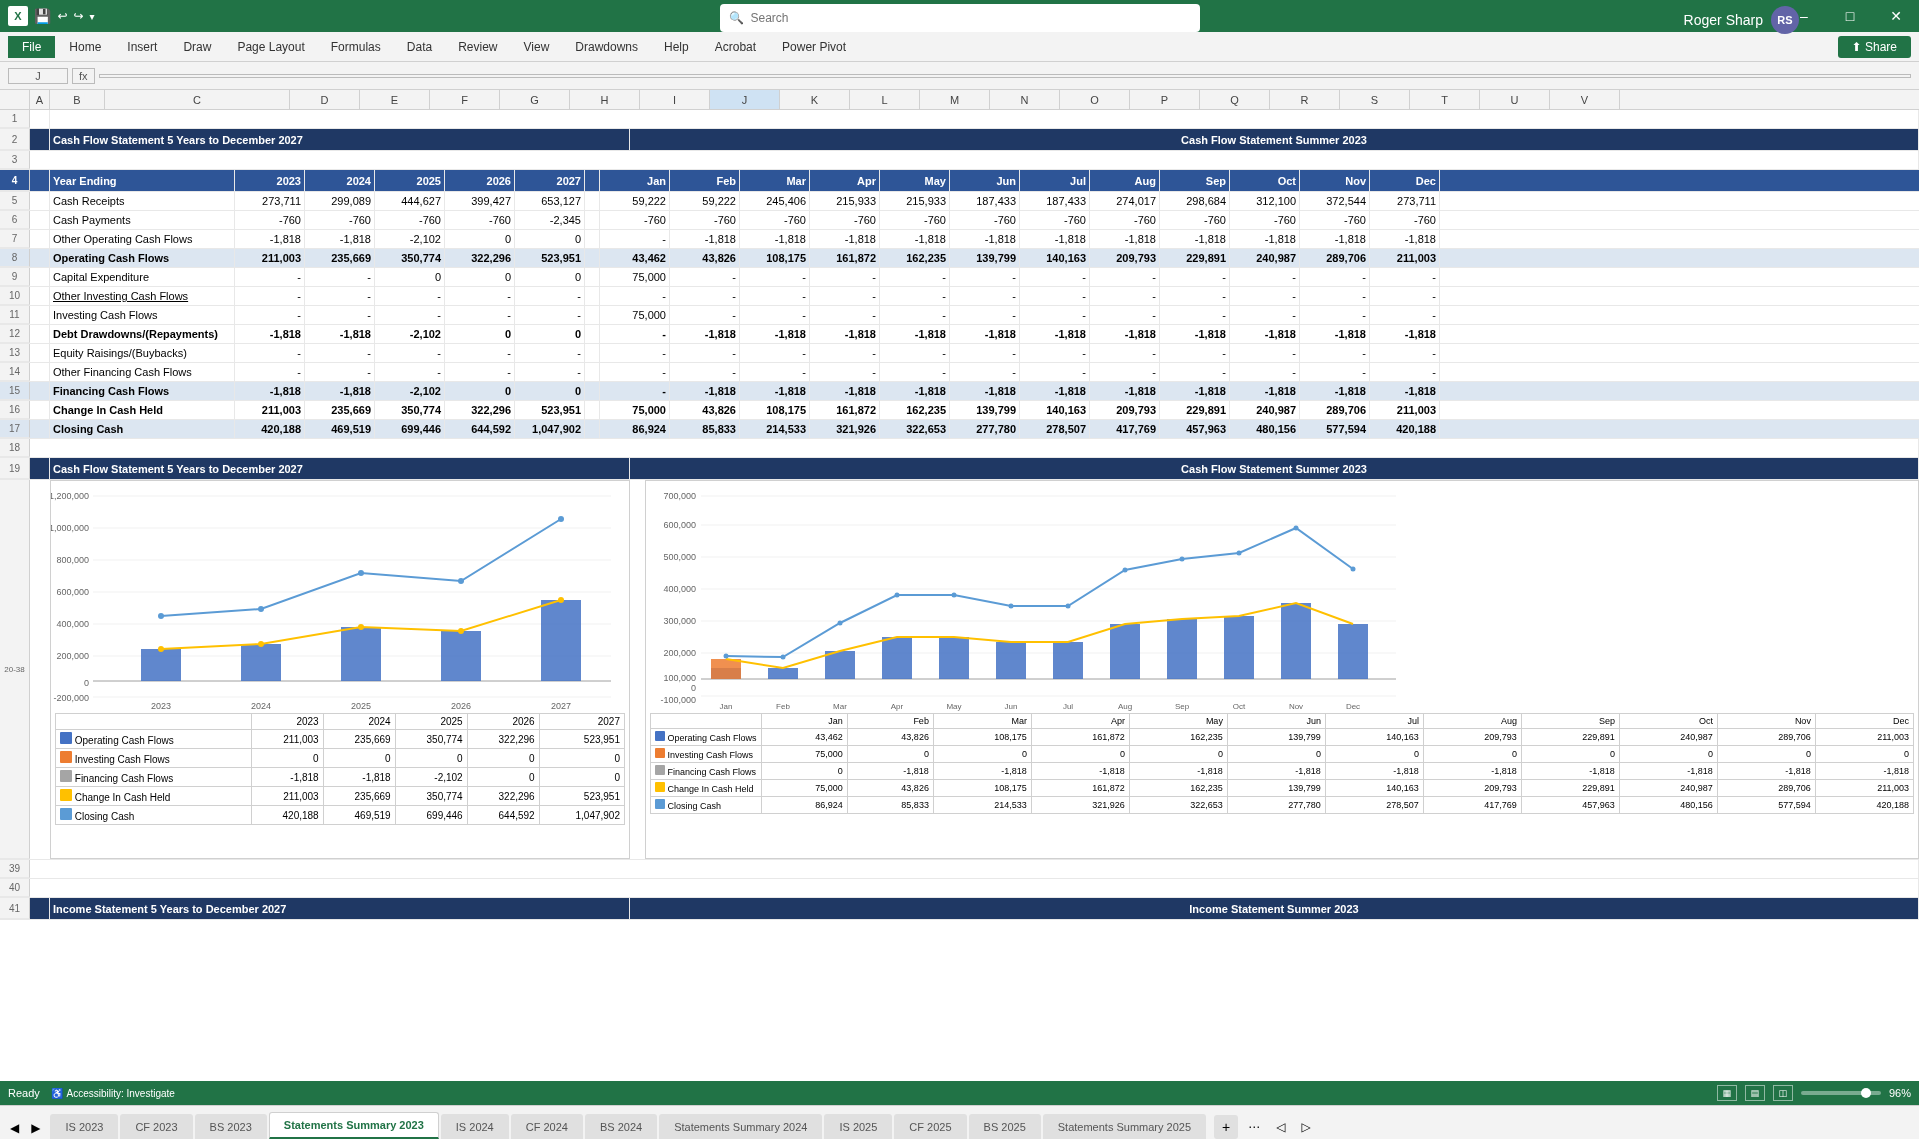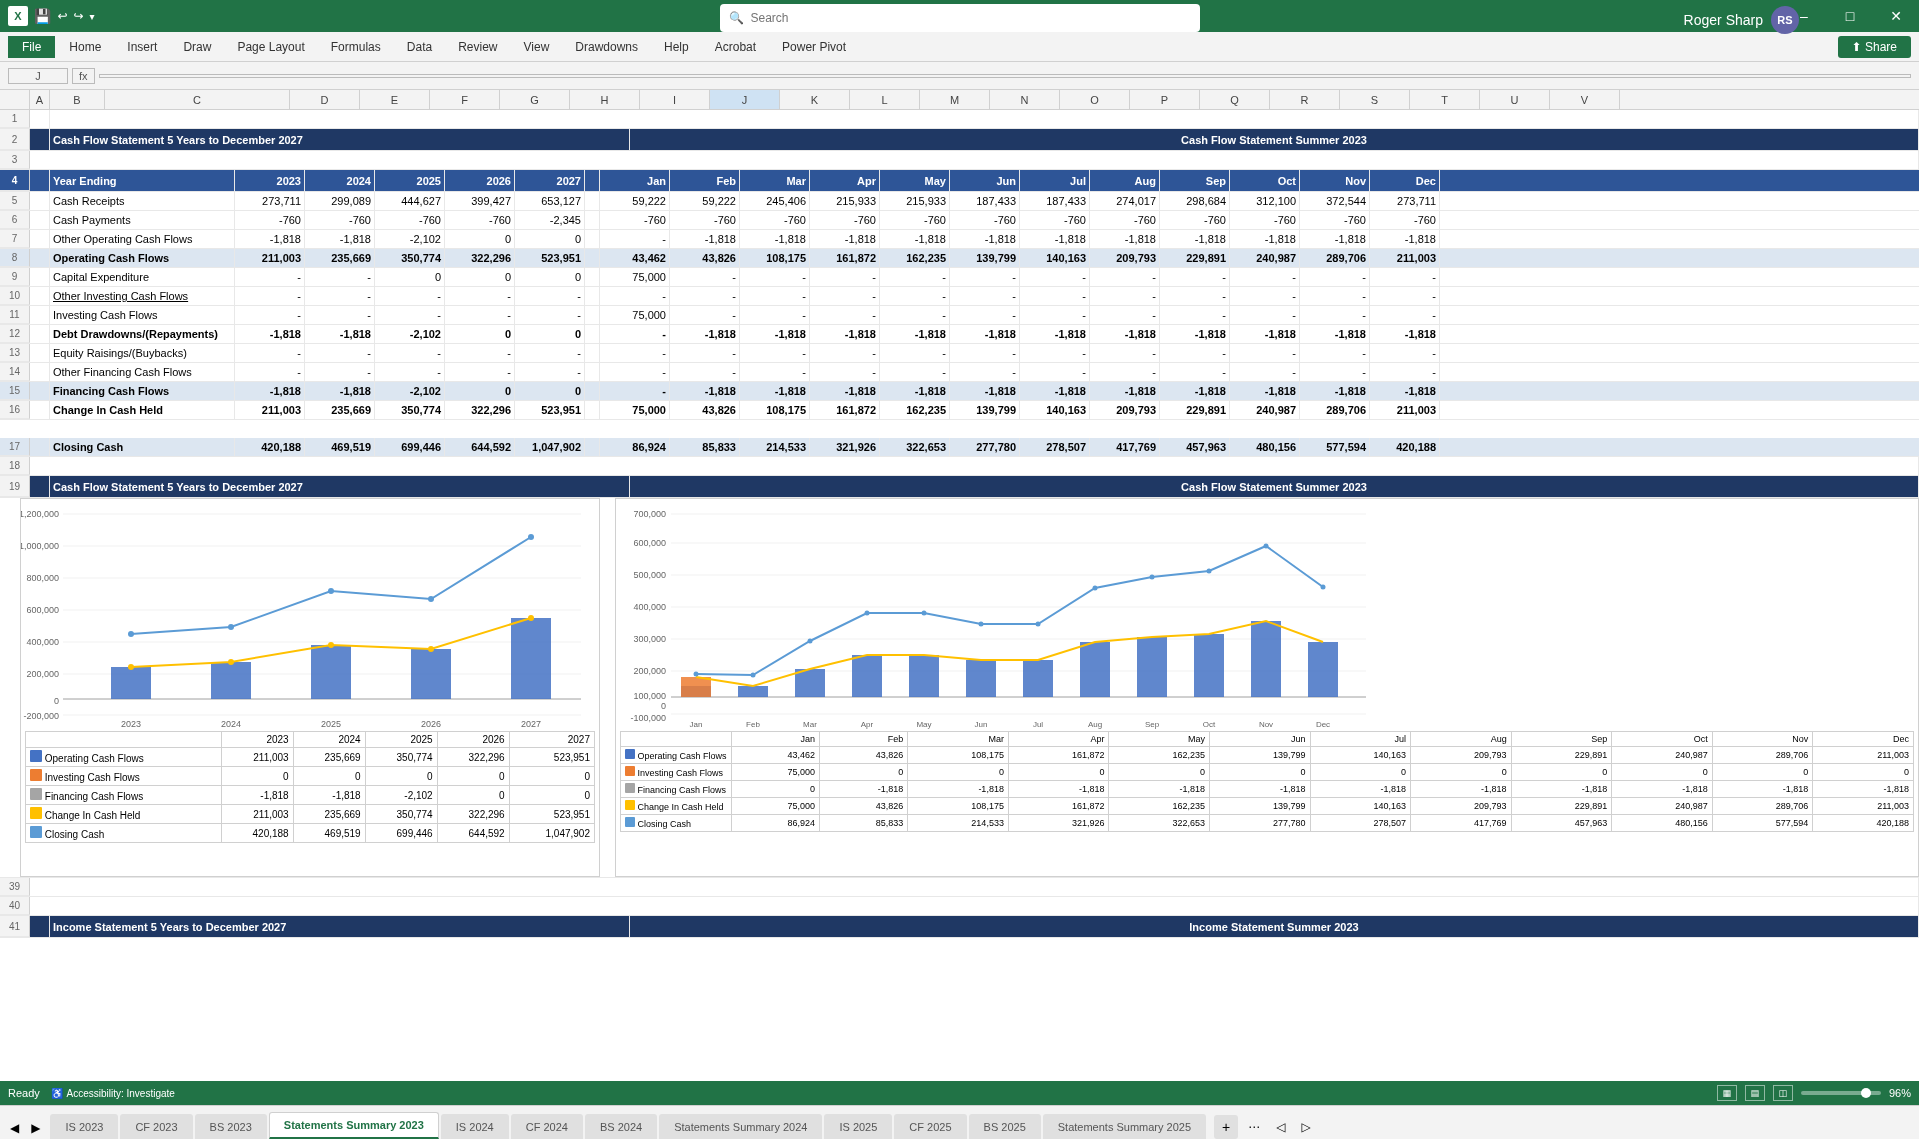--- a/index.html
+++ b/index.html
@@ -681,21 +681,21 @@
         <div class="ss-cell" style="width: 70px; text-align: right; justify-content: flex-end; font-weight: bold;">161,872</div>
         <div class="ss-cell" style="width: 70px; text-align: right; justify-content: flex-end; font-weight: bold;">162,235</div>
         <div class="ss-cell" style="width: 70px; text-align: right; justify-content: flex-end; font-weight: bold;">139,799</div>
         <div class="ss-cell" style="width: 70px; text-align: right; justify-content: flex-end; font-weight: bold;">140,163</div>
         <div class="ss-cell" style="width: 70px; text-align: right; justify-content: flex-end; font-weight: bold;">209,793</div>
         <div class="ss-cell" style="width: 70px; text-align: right; justify-content: flex-end; font-weight: bold;">229,891</div>
         <div class="ss-cell" style="width: 70px; text-align: right; justify-content: flex-end; font-weight: bold;">240,987</div>
         <div class="ss-cell" style="width: 70px; text-align: right; justify-content: flex-end; font-weight: bold;">289,706</div>
         <div class="ss-cell" style="width: 70px; text-align: right; justify-content: flex-end; font-weight: bold;">211,003</div>
       </div>
-      <div class="ss-row" style="min-height: 18px; background: rgb(220, 230, 241); margin-top: 18px;">
+      <div class="ss-row" style="min-height: 18px; background: rgb(220, 230, 241);">
         <div class="row-num" style="background: rgb(220, 230, 241);">17</div>
         <div class="ss-cell" style="width: 20px; background: rgb(220, 230, 241);"></div>
         <div class="ss-cell" style="width: 185px; background: rgb(220, 230, 241); font-weight: bold;">Closing Cash</div>
         <div class="ss-cell" style="width: 70px; background: rgb(220, 230, 241); text-align: right; justify-content: flex-end; font-weight: bold;">420,188</div>
         <div class="ss-cell" style="width: 70px; background: rgb(220, 230, 241); text-align: right; justify-content: flex-end; font-weight: bold;">469,519</div>
         <div class="ss-cell" style="width: 70px; background: rgb(220, 230, 241); text-align: right; justify-content: flex-end; font-weight: bold;">699,446</div>
         <div class="ss-cell" style="width: 70px; background: rgb(220, 230, 241); text-align: right; justify-content: flex-end; font-weight: bold;">644,592</div>
         <div class="ss-cell" style="width: 70px; background: rgb(220, 230, 241); text-align: right; justify-content: flex-end; font-weight: bold;">1,047,902</div>
         <div class="ss-cell" style="width: 15px; background: rgb(220, 230, 241);"></div>
         <div class="ss-cell" style="width: 70px; background: rgb(220, 230, 241); text-align: right; justify-content: flex-end; font-weight: bold;">86,924</div>
@@ -719,20 +719,21 @@
   </div>
 
   <div class="ss-row" style="min-height:22px;">
     <div class="row-num">19</div>
     <div class="ss-cell" style="width:20px;background:#1f3864;"></div>
     <div class="ss-cell header-dark-blue" style="width:580px;">Cash Flow Statement 5 Years to December 2027</div>
     <div class="ss-cell header-dark-blue" style="flex:1;text-align:center;justify-content:center;">Cash Flow Statement Summer 2023</div>
   </div>
 
   <div class="ss-row" style="min-height:380px;align-items:stretch;">
+    <div class="row-num" style="font-size:8px;">20-38</div>
     <div class="ss-cell" style="width:20px;background:#fff;border:none;"></div>
 
     <div style="width:580px;border:1px solid #d0d0d0;background:white;position:relative;">
       <svg width="580" height="230" style="display:block;">
 
         <text x="38" y="18" font-size="9" fill="#666" text-anchor="end">1,200,000</text>
         <text x="38" y="50" font-size="9" fill="#666" text-anchor="end">1,000,000</text>
         <text x="38" y="82" font-size="9" fill="#666" text-anchor="end">800,000</text>
         <text x="38" y="114" font-size="9" fill="#666" text-anchor="end">600,000</text>
         <text x="38" y="146" font-size="9" fill="#666" text-anchor="end">400,000</text>

